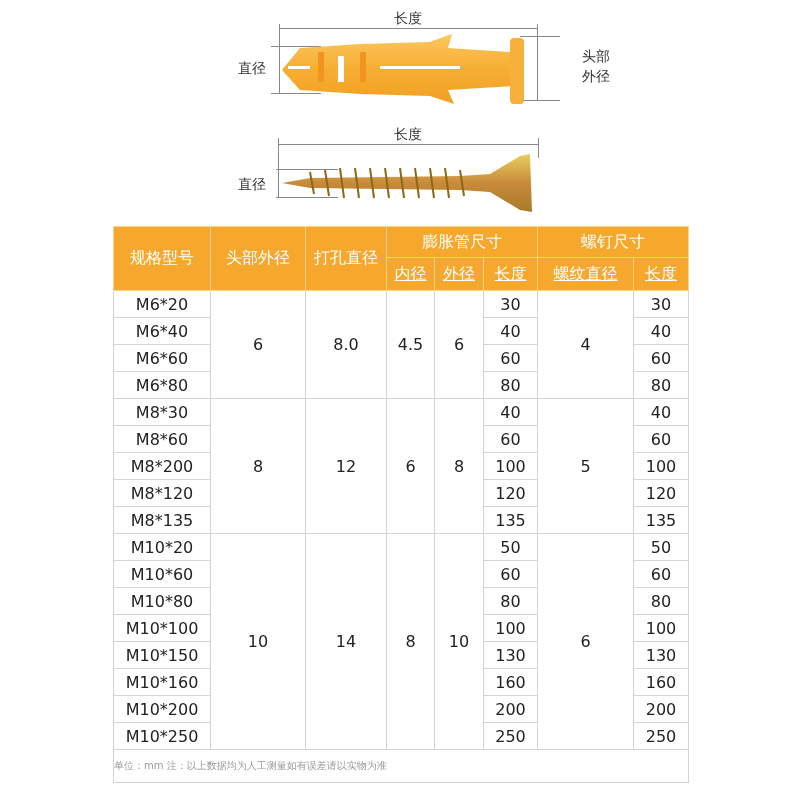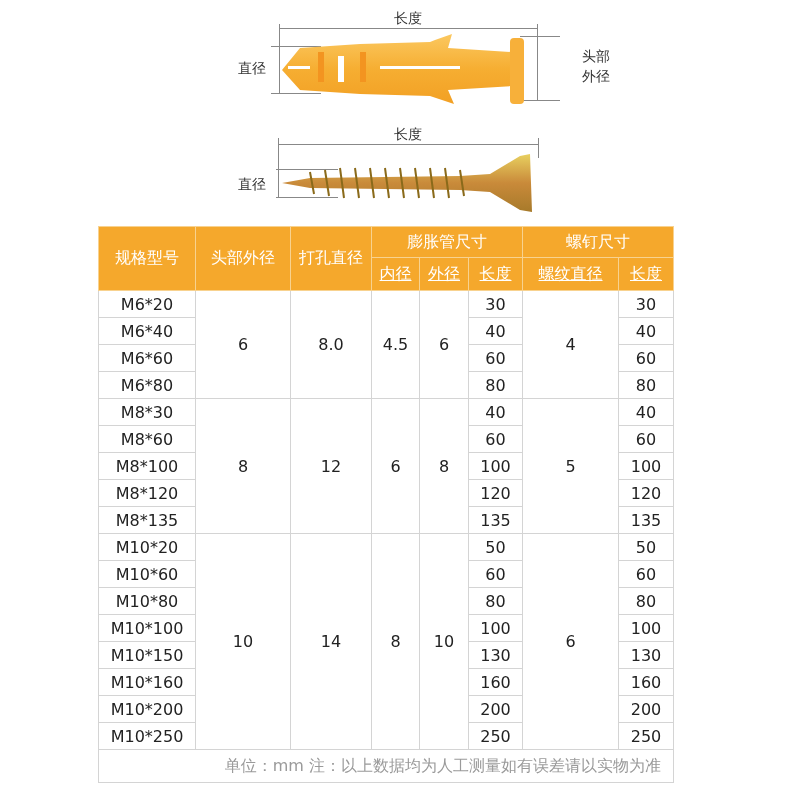--- a/index.html
+++ b/index.html
@@ -1,30 +1,30 @@
 <!DOCTYPE html>
 <html><head>
 <meta charset="utf-8">
 <style>
   html, body { margin:0; padding:0; background:#ffffff; }
   body { width:800px; height:800px; position:relative; overflow:hidden;
          font-family:"DejaVu Sans", "Liberation Sans", sans-serif; color:#222; }
   .diagram { position:absolute; left:0; width:800px; }
   .dim-label { position:absolute; font-size:14px; color:#333; }
   .line { position:absolute; background:#888; }
-  table.spec { position:absolute; left:98px; top:226px; border-collapse:collapse;
+  table.spec { position:absolute; left:113px; top:226px; border-collapse:collapse;
                table-layout:fixed; width:575px; }
   table.spec td, table.spec th { border:1px solid #d4d4d4; text-align:center;
                padding:0; font-size:16px; font-weight:normal; color:#222; }
   table.spec th { background:#f5a82c; color:#ffffff; border:1px solid #f8d28f; font-size:16px; }
   table.spec tr.h1 th { height:30px; }
   table.spec tr.h2 th { height:32px;text-decoration:underline; }
   table.spec tr.body td { height:26px; }
-  table.spec td.footer { height:32px; text-align:right; padding-right:12px;
-                         font-size:16px; color:#9a9a9a; }
+  table.spec td.footer { height:32px; text-align:left; padding-right:12px;
+                         font-size:10px; color:#9a9a9a; }
 </style>
 </head>
 <body>
 
 <div class="diagram" style="top:0;height:110px;">
   <div class="dim-label" style="left:394px;top:10px;">长度</div>
   <div class="line" style="left:279px;top:28px;width:259px;height:1px;"></div>
   <div class="line" style="left:279px;top:24px;width:1px;height:70px;"></div>
   <div class="line" style="left:537px;top:24px;width:1px;height:76px;"></div>
   <div class="dim-label" style="left:238px;top:60px;">直径</div>
@@ -151,21 +151,21 @@
       <td>40</td>
       <td rowspan="5">5</td>
       <td>40</td>
     </tr>
     <tr class="body">
       <td>M8*60</td>
       <td>60</td>
       <td>60</td>
     </tr>
     <tr class="body">
-      <td>M8*100</td>
+      <td>M8*200</td>
       <td>100</td>
       <td>100</td>
     </tr>
     <tr class="body">
       <td>M8*120</td>
       <td>120</td>
       <td>120</td>
     </tr>
     <tr class="body">
       <td>M8*135</td>

